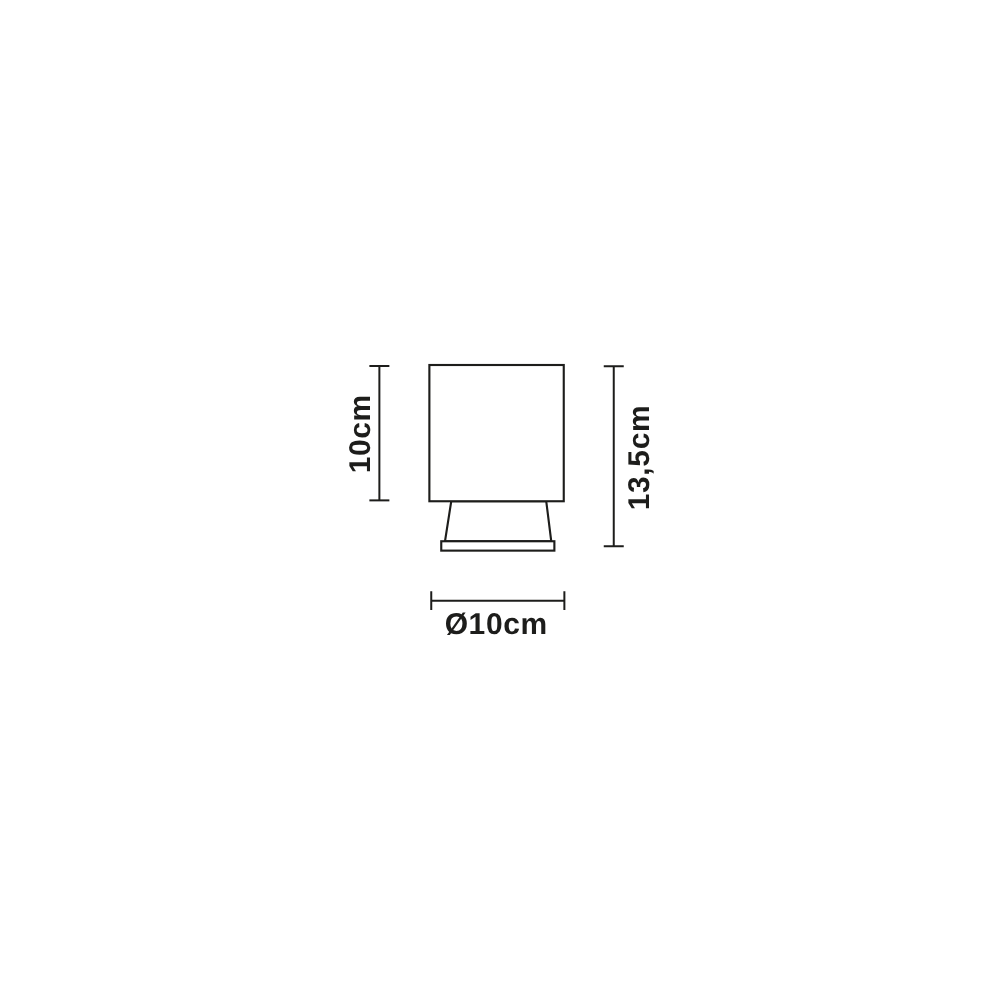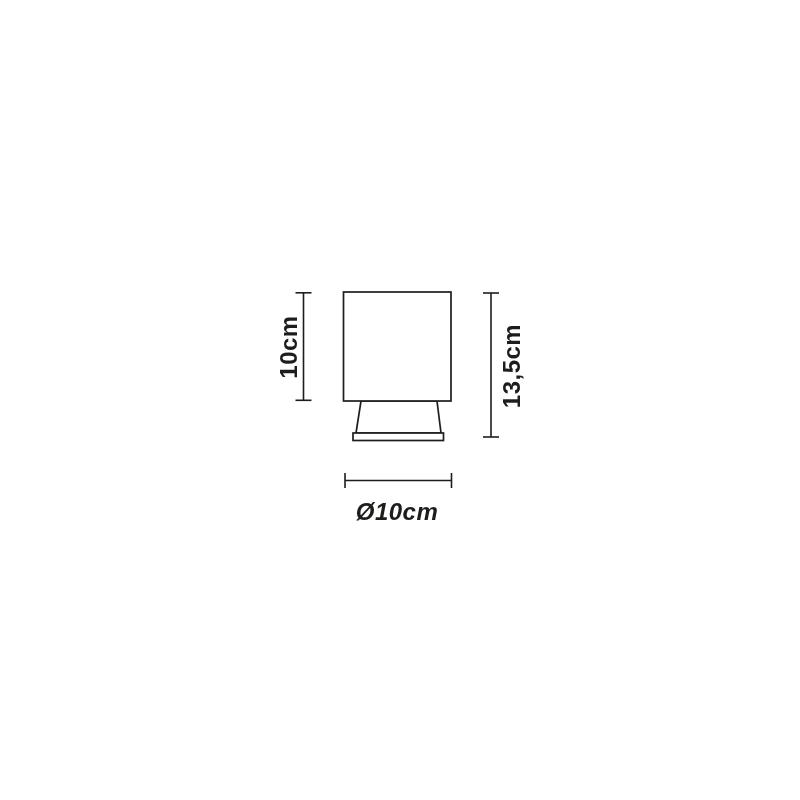--- a/index.html
+++ b/index.html
@@ -71,15 +71,15 @@
       <line class="dim" x1="345" y1="480.5" x2="451.5" y2="480.5"></line>
       <line class="dim" x1="345" y1="473" x2="345" y2="488"></line>
       <line class="dim" x1="451.5" y1="473" x2="451.5" y2="488"></line>
     </g>
   </svg>
 
   <div class="dim-label rot-ccw" style="left:289px; top:347px;">10cm</div>
 
   <div class="dim-label rot-ccw" style="left:512px; top:366px;">13,5cm</div>
 
-  <div class="dim-label" style="left:397px; top:512px;font-style:italic;">Ø10cm</div>
+  <div class="dim-label" style="left:397px; top:500px;">Ø10cm</div>
 
 </div>
 
 </body></html>

